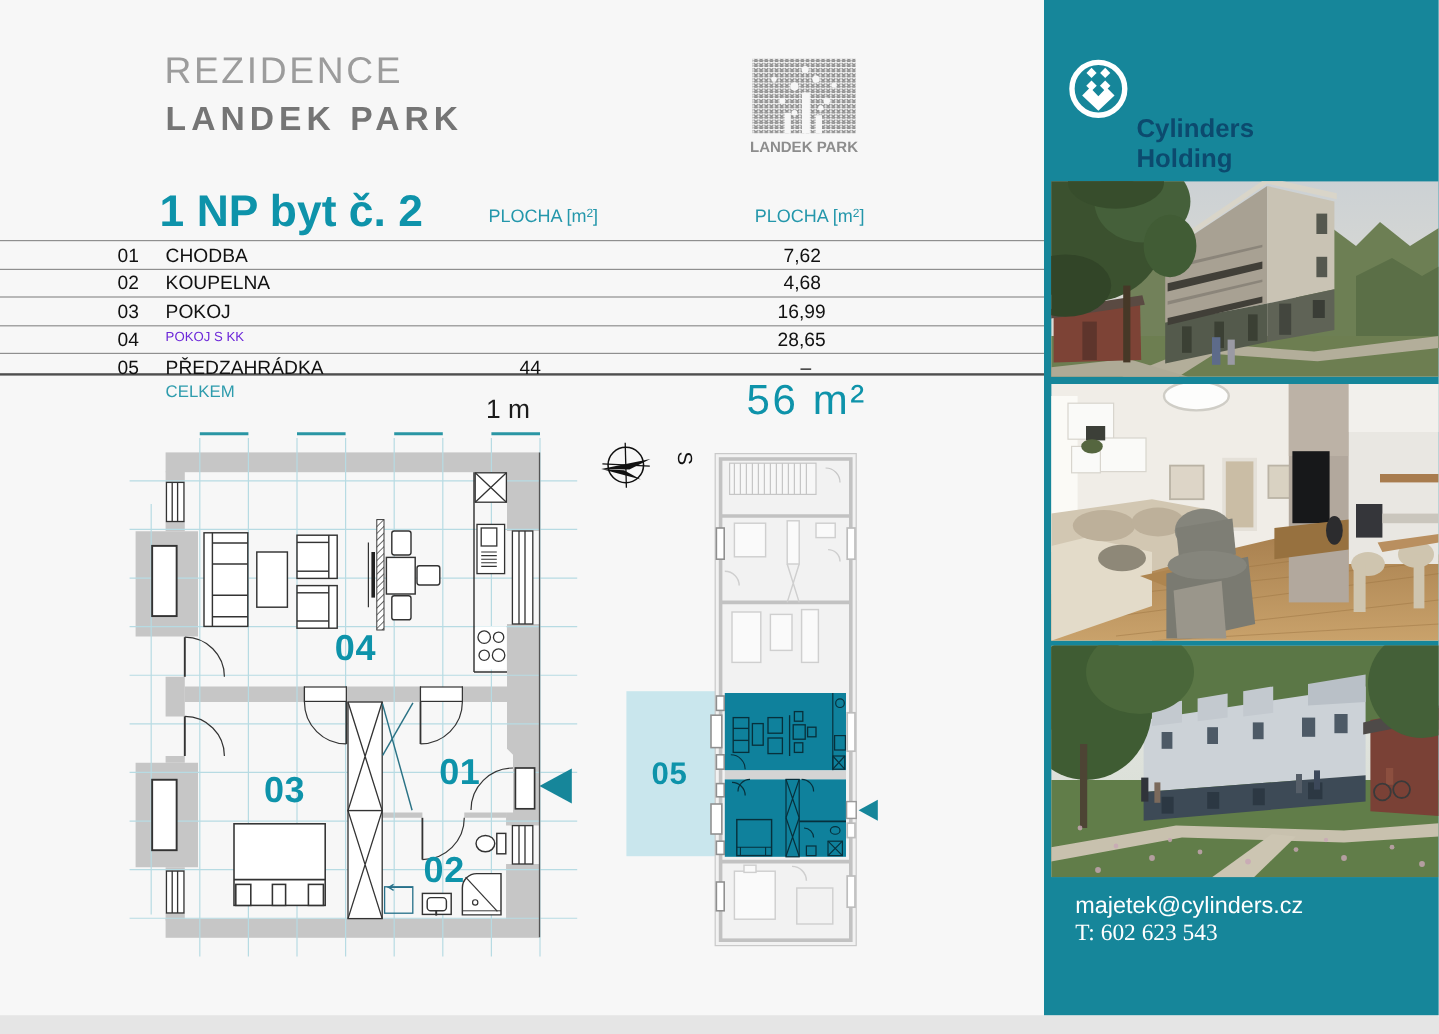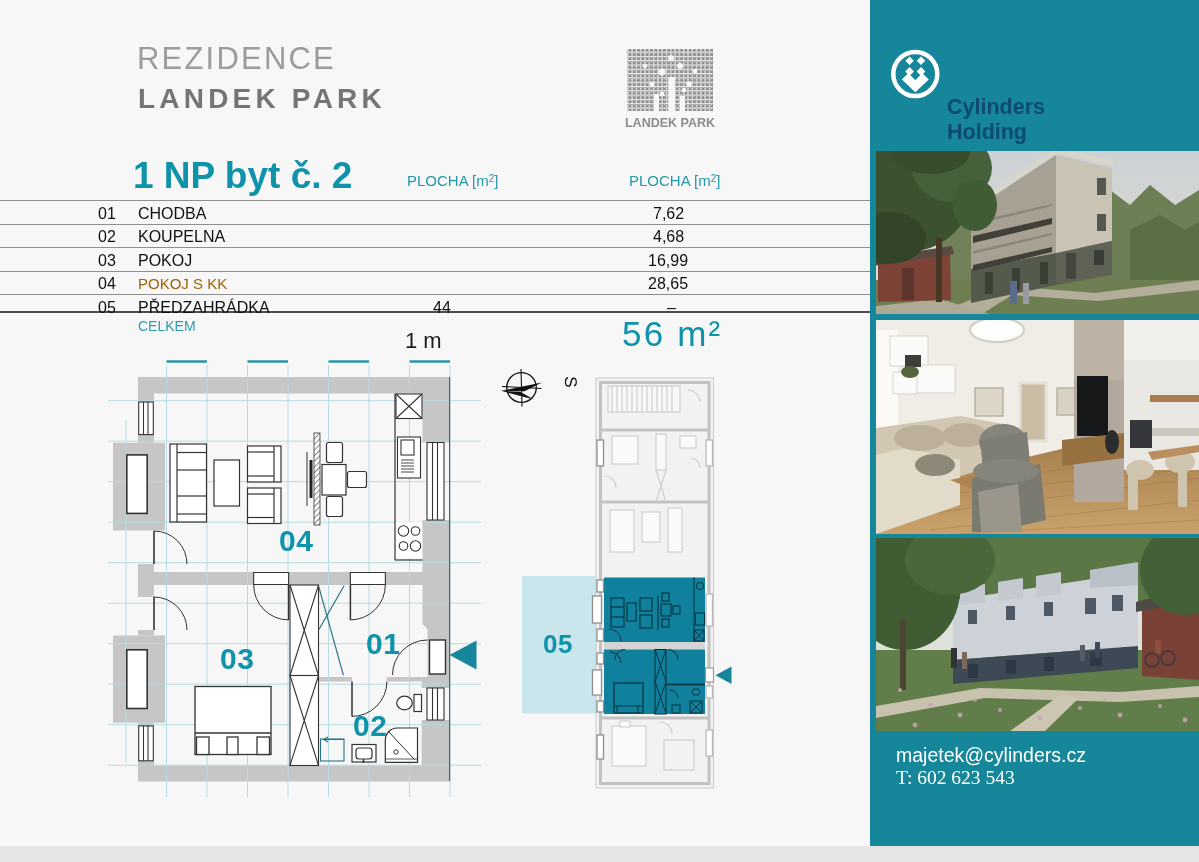--- a/index.html
+++ b/index.html
@@ -37,21 +37,21 @@
 
 <div class="abs" style="left:98px;top:228px;font-size:16px;color:#111;">02</div>
 <div class="abs" style="left:138px;top:228px;font-size:16px;color:#111;">KOUPELNA</div>
 <div class="abs" style="left:653px;top:228px;font-size:16px;color:#111;">4,68</div>
 
 <div class="abs" style="left:98px;top:252px;font-size:16px;color:#111;">03</div>
 <div class="abs" style="left:138px;top:252px;font-size:16px;color:#111;">POKOJ</div>
 <div class="abs" style="left:648px;top:252px;font-size:16px;color:#111;">16,99</div>
 
 <div class="abs" style="left:98px;top:275px;font-size:16px;color:#111;">04</div>
-<div class="abs" style="left:138px;top:275px;font-size:15px;color:#a16207;">POKOJ S KK</div>
+<div class="abs" style="left:138px;top:275px;font-size:11px;color:#6d28d9;">POKOJ S KK</div>
 <div class="abs" style="left:648px;top:275px;font-size:16px;color:#111;">28,65</div>
 
 <div class="abs" style="left:98px;top:299px;font-size:16px;color:#111;">05</div>
 <div class="abs" style="left:138px;top:299px;font-size:16px;color:#111;">PŘEDZAHRÁDKA</div>
 <div class="abs" style="left:433px;top:299px;font-size:16px;color:#111;">44</div>
 <div class="abs" style="left:667px;top:299px;font-size:16px;color:#111;">–</div>
 
 <div class="abs" style="left:138px;top:318px;font-size:14px;color:#2e9cad;">CELKEM</div>
 
 <div class="abs teal" style="left:622px;top:316px;font-size:35px;font-weight:normal;letter-spacing:2.2px;line-height:35px;">56 m²</div>

